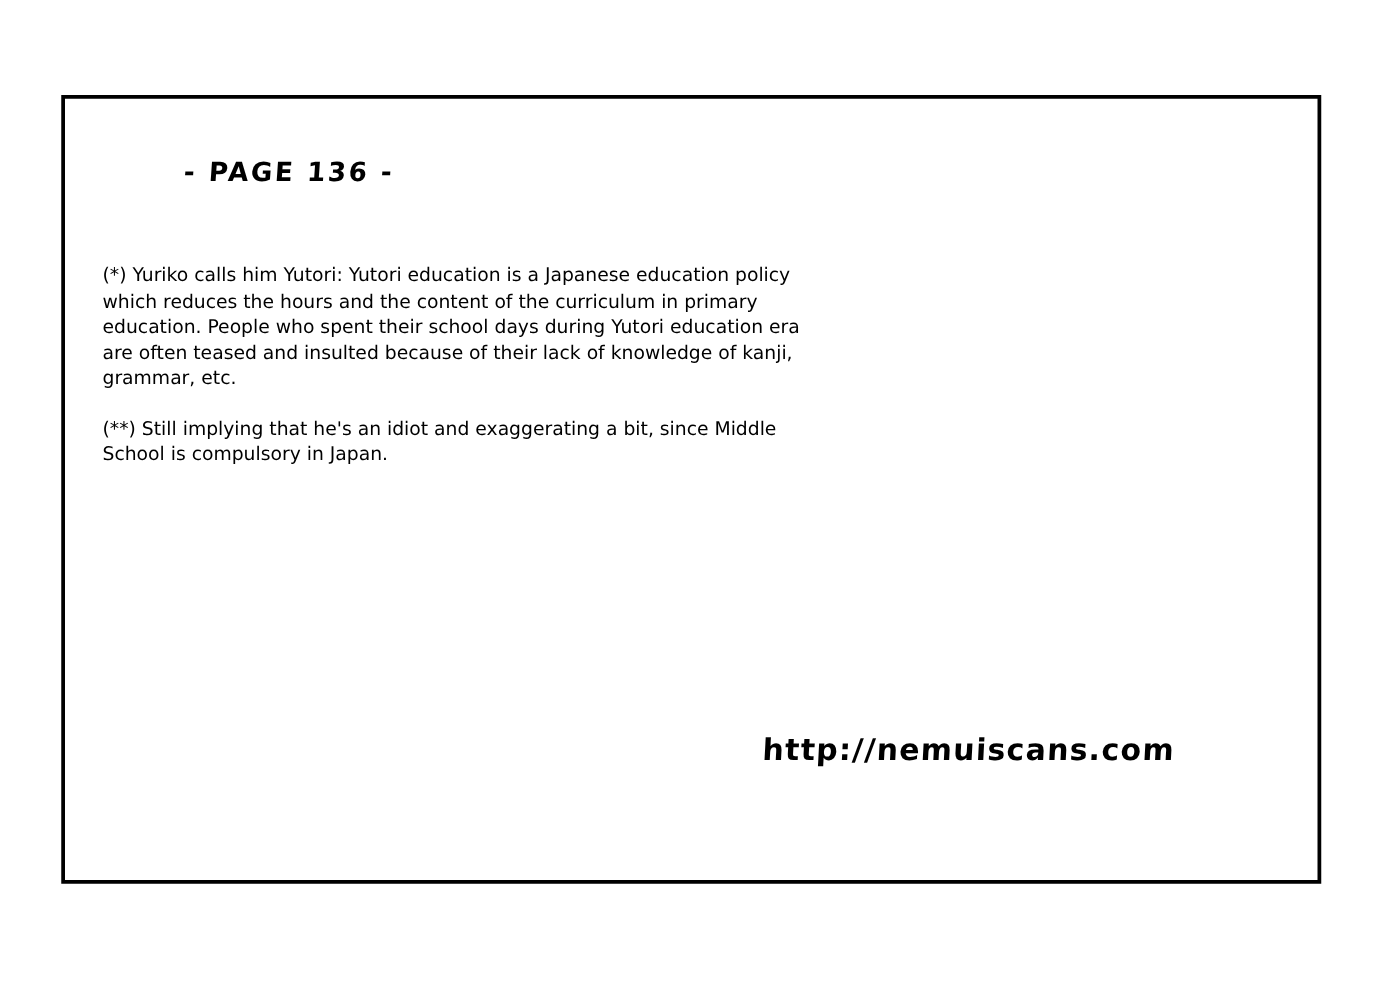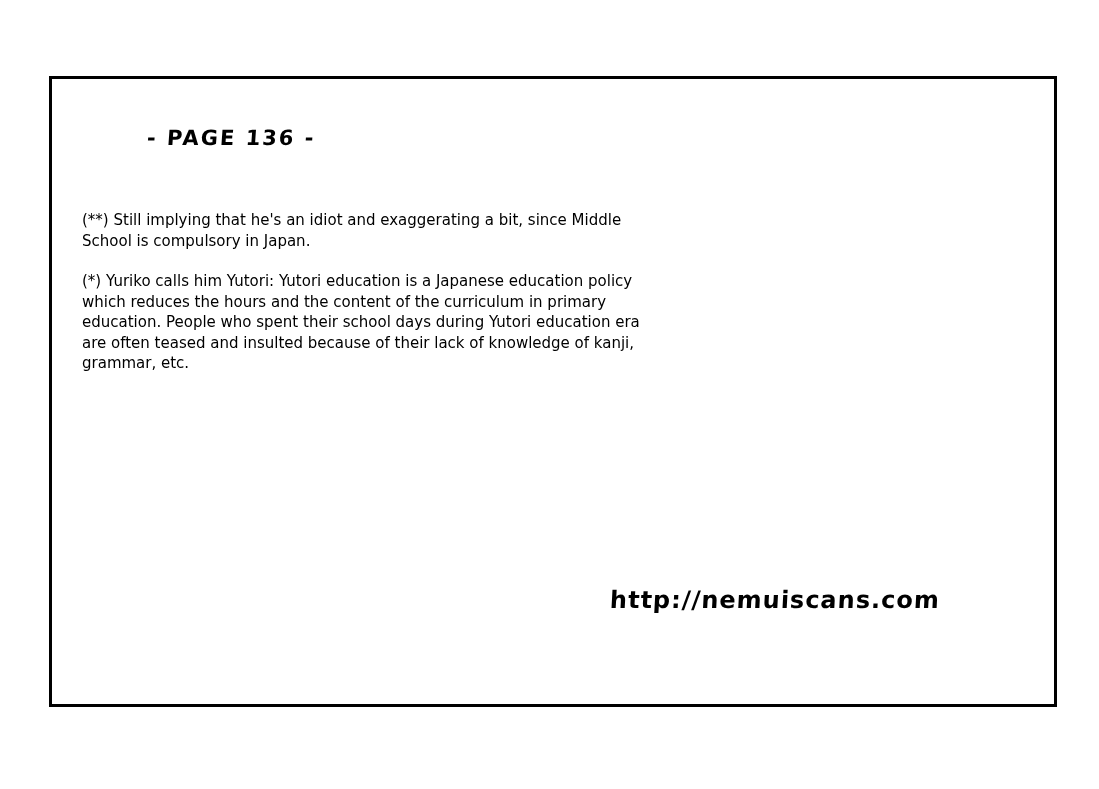--- a/index.html
+++ b/index.html
@@ -61,23 +61,23 @@
 </style>
 </head>
 <body>
 
 <div class="canvas">
   <div class="frame"></div>
 
   <div class="heading">- PAGE 136 -</div>
 
   <div class="notes">
-    <p class="note">(**) Still implying that he's an idiot and exaggerating a bit, since Middle
-School is compulsory in Japan.</p>
     <p class="note">(*) Yuriko calls him Yutori: Yutori education is a Japanese education policy
 which reduces the hours and the content of the curriculum in primary
 education. People who spent their school days during Yutori education era
 are often teased and insulted because of their lack of knowledge of kanji,
 grammar, etc.</p>
+    <p class="note">(**) Still implying that he's an idiot and exaggerating a bit, since Middle
+School is compulsory in Japan.</p>
   </div>
 
   <div class="site-url">http://nemuiscans.com</div>
 </div>
 
 </body></html>

